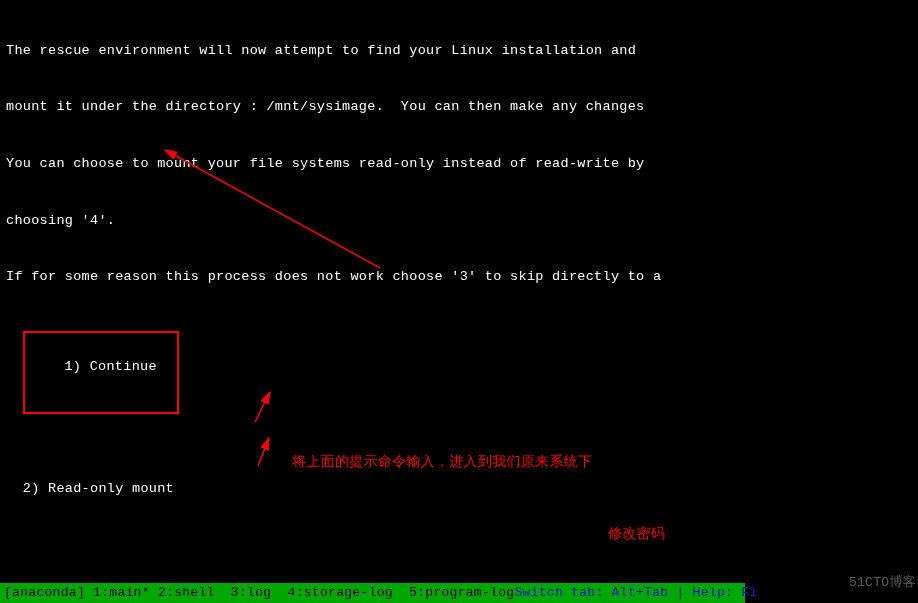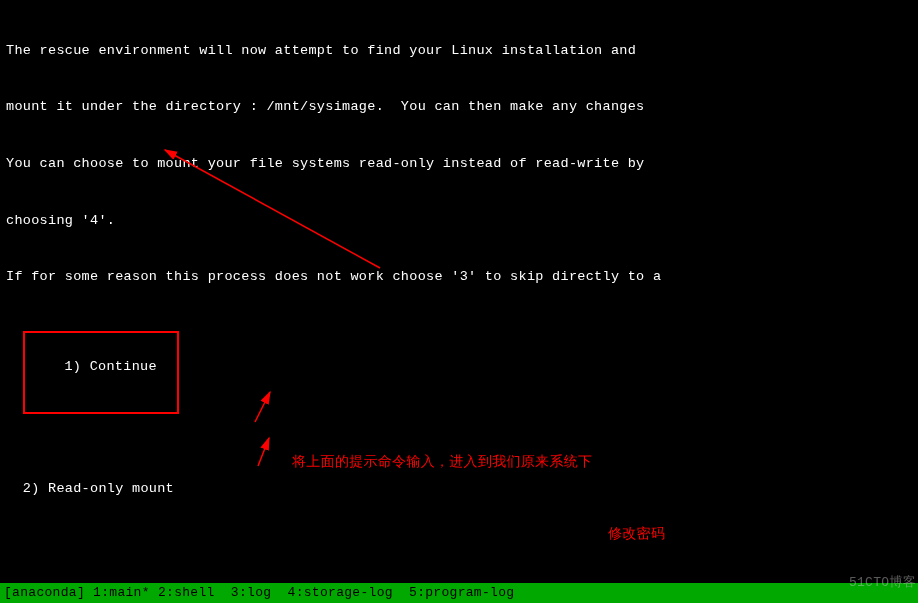--- a/index.html
+++ b/index.html
@@ -25,21 +25,21 @@
     border: 2px solid #ff0000;
     display: inline-block;
     padding: 6px 20px 16px 6px;
     margin-top: 6px;
     margin-bottom: 2px;
   }
   .bottom-bar {
     position: absolute;
     bottom: 0;
     left: 0;
-    width: 918px;
+    width: 745px;
     background: #00a800;
     color: #000;
     font-size: 13px;
     padding: 1px 4px;
     white-space: pre;
     display: flex;
     justify-content: space-between;
   }
   .bb-left { color: #000; }
   .bb-right { color: #0018c0; }
@@ -112,15 +112,16 @@
   <line x1="380" y1="268" x2="165" y2="150" stroke="#ff0000" stroke-width="1.5" marker-end="url(#arrowR)"></line>
   <line x1="255" y1="422" x2="270" y2="392" stroke="#ff0000" stroke-width="1.5" marker-end="url(#arrowR)"></line>
   <line x1="258" y1="466" x2="269" y2="438" stroke="#ff0000" stroke-width="1.5" marker-end="url(#arrowR)"></line>
 </svg>
 
 <div class="annotation-red" style="left:280px; top:452px;margin-left:12px;">将上面的提示命令输入，进入到我们原来系统下</div>
 <div class="annotation-red" style="left:608px; top:524px;">修改密码</div>
 
 <div class="bottom-bar">
   <span class="bb-left">[anaconda] 1:main* 2:shell  3:log  4:storage-log  5:program-log</span>
+  <span class="bb-right">Switch tab: Alt+Tab | Help: F1</span>
 </div>
 
 <div class="watermark">51CTO博客</div>
 
 </body></html>

